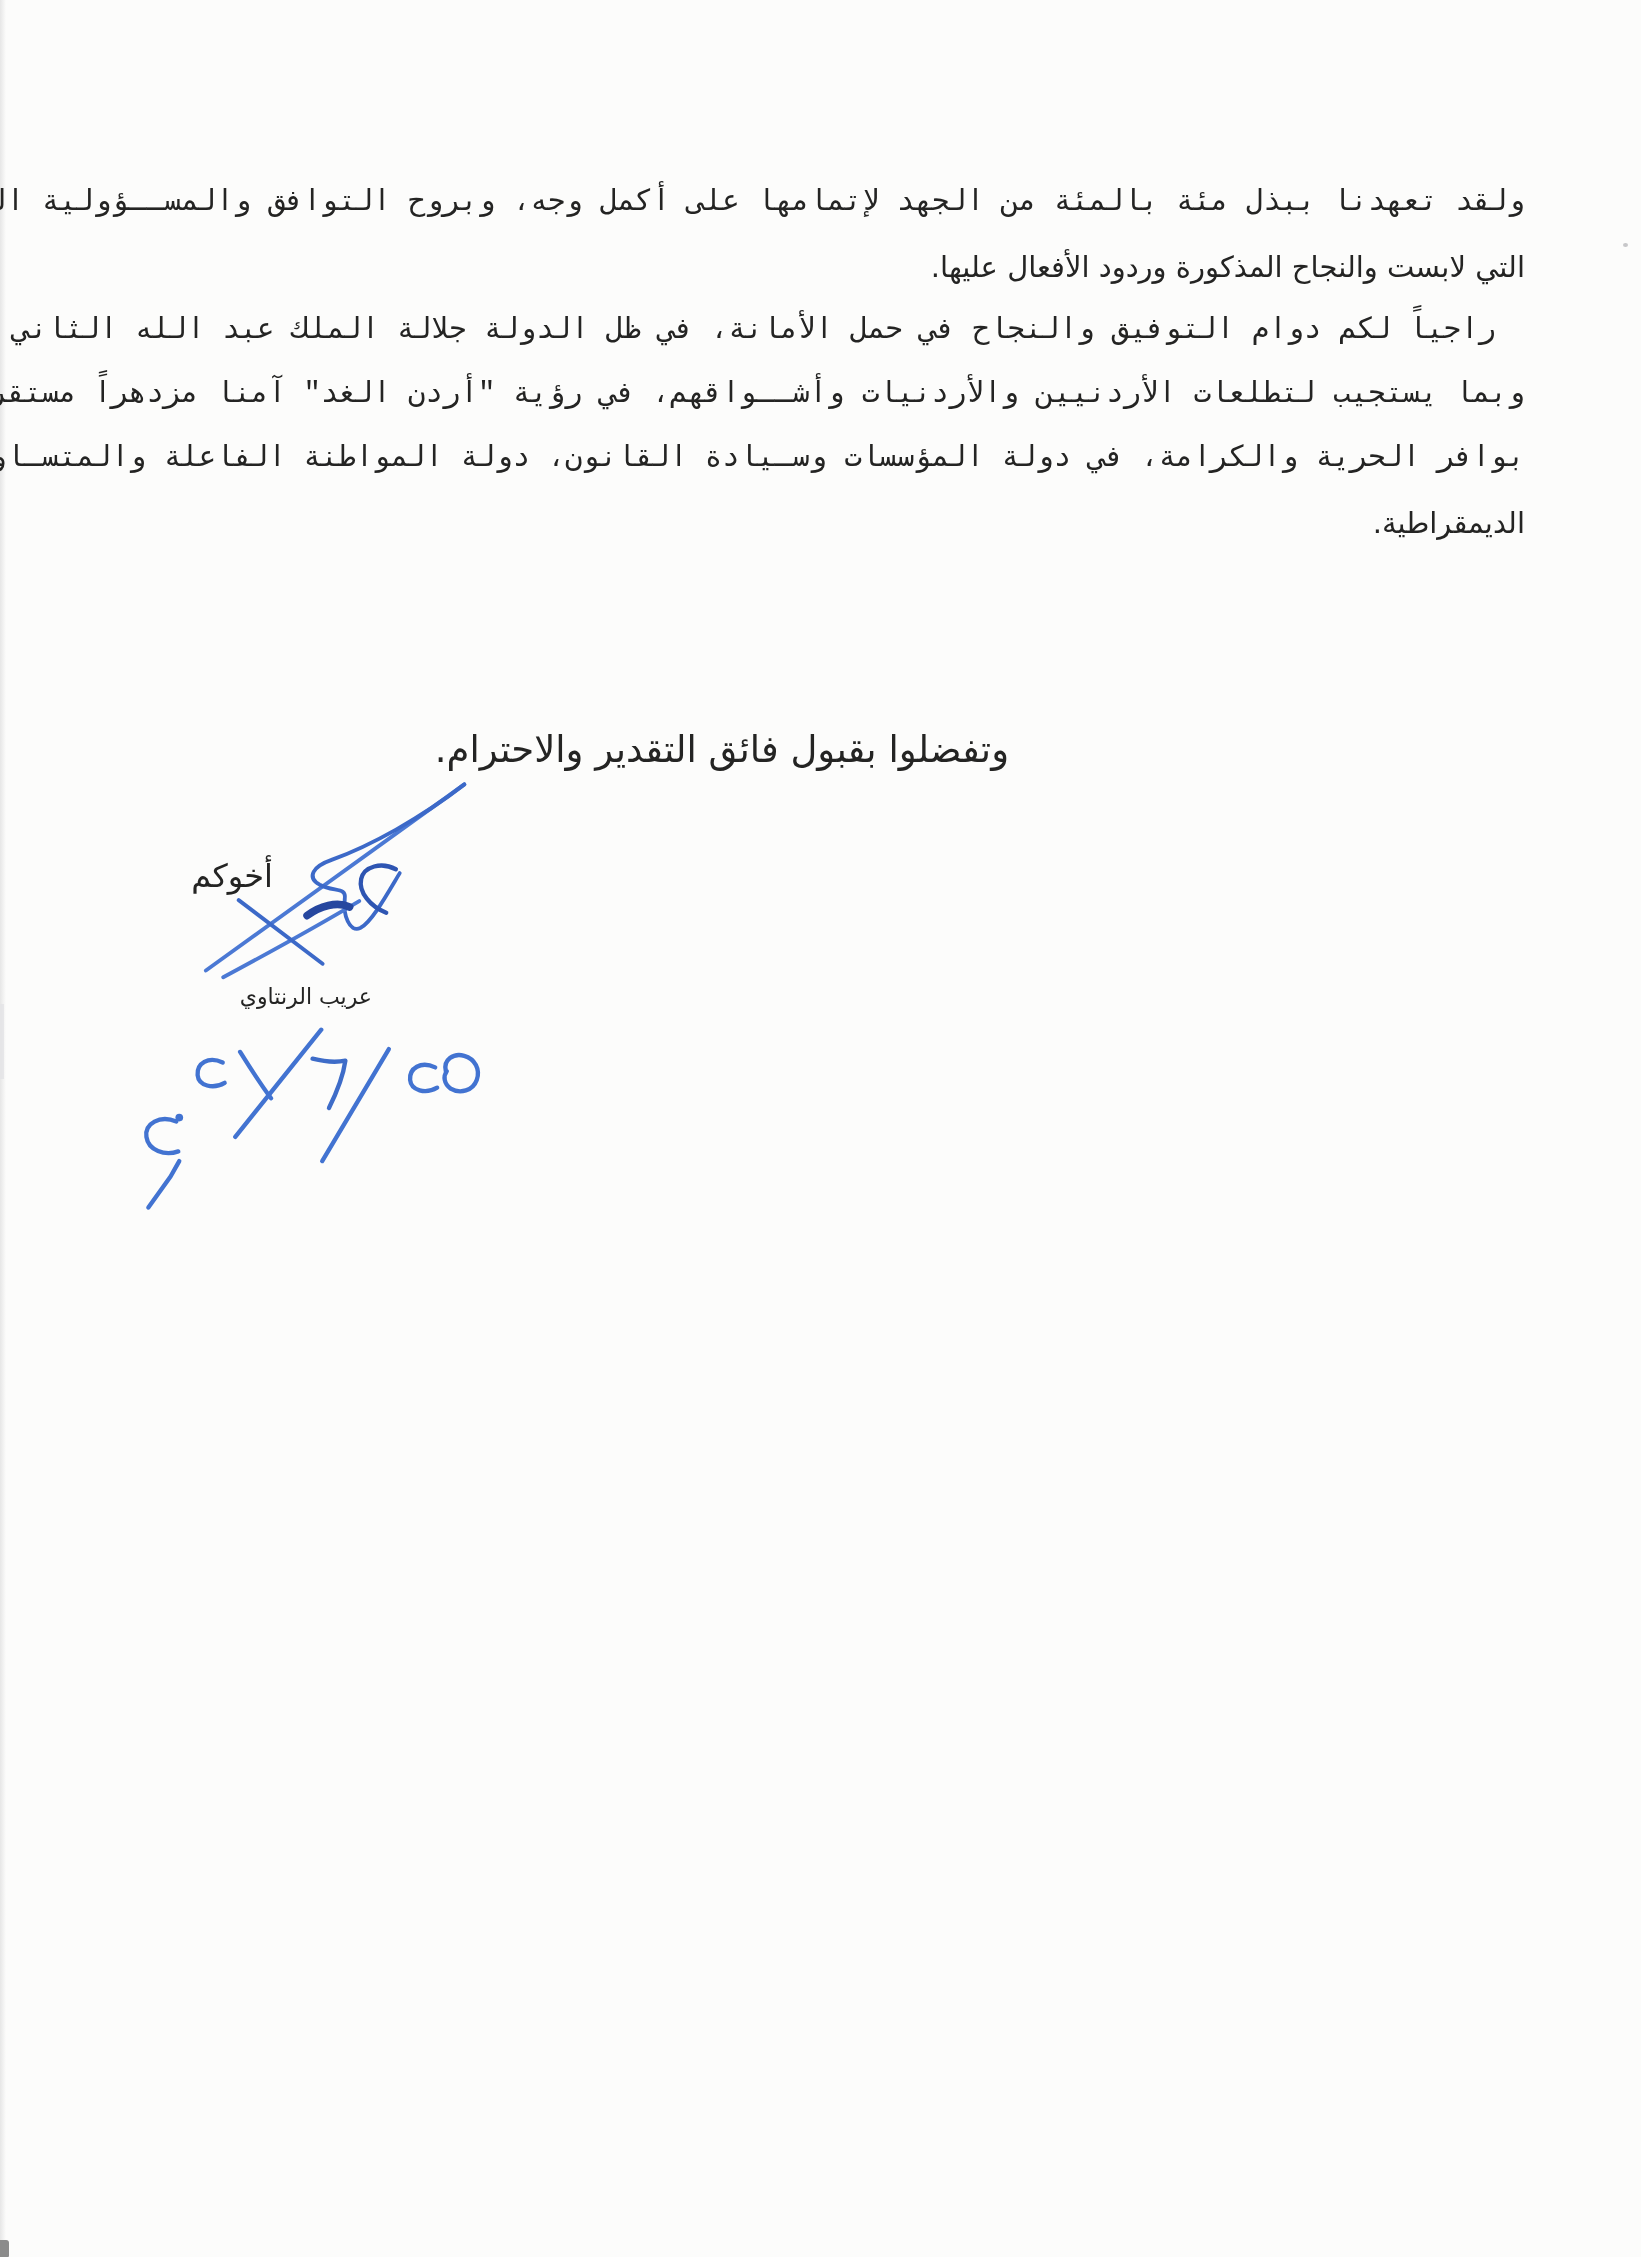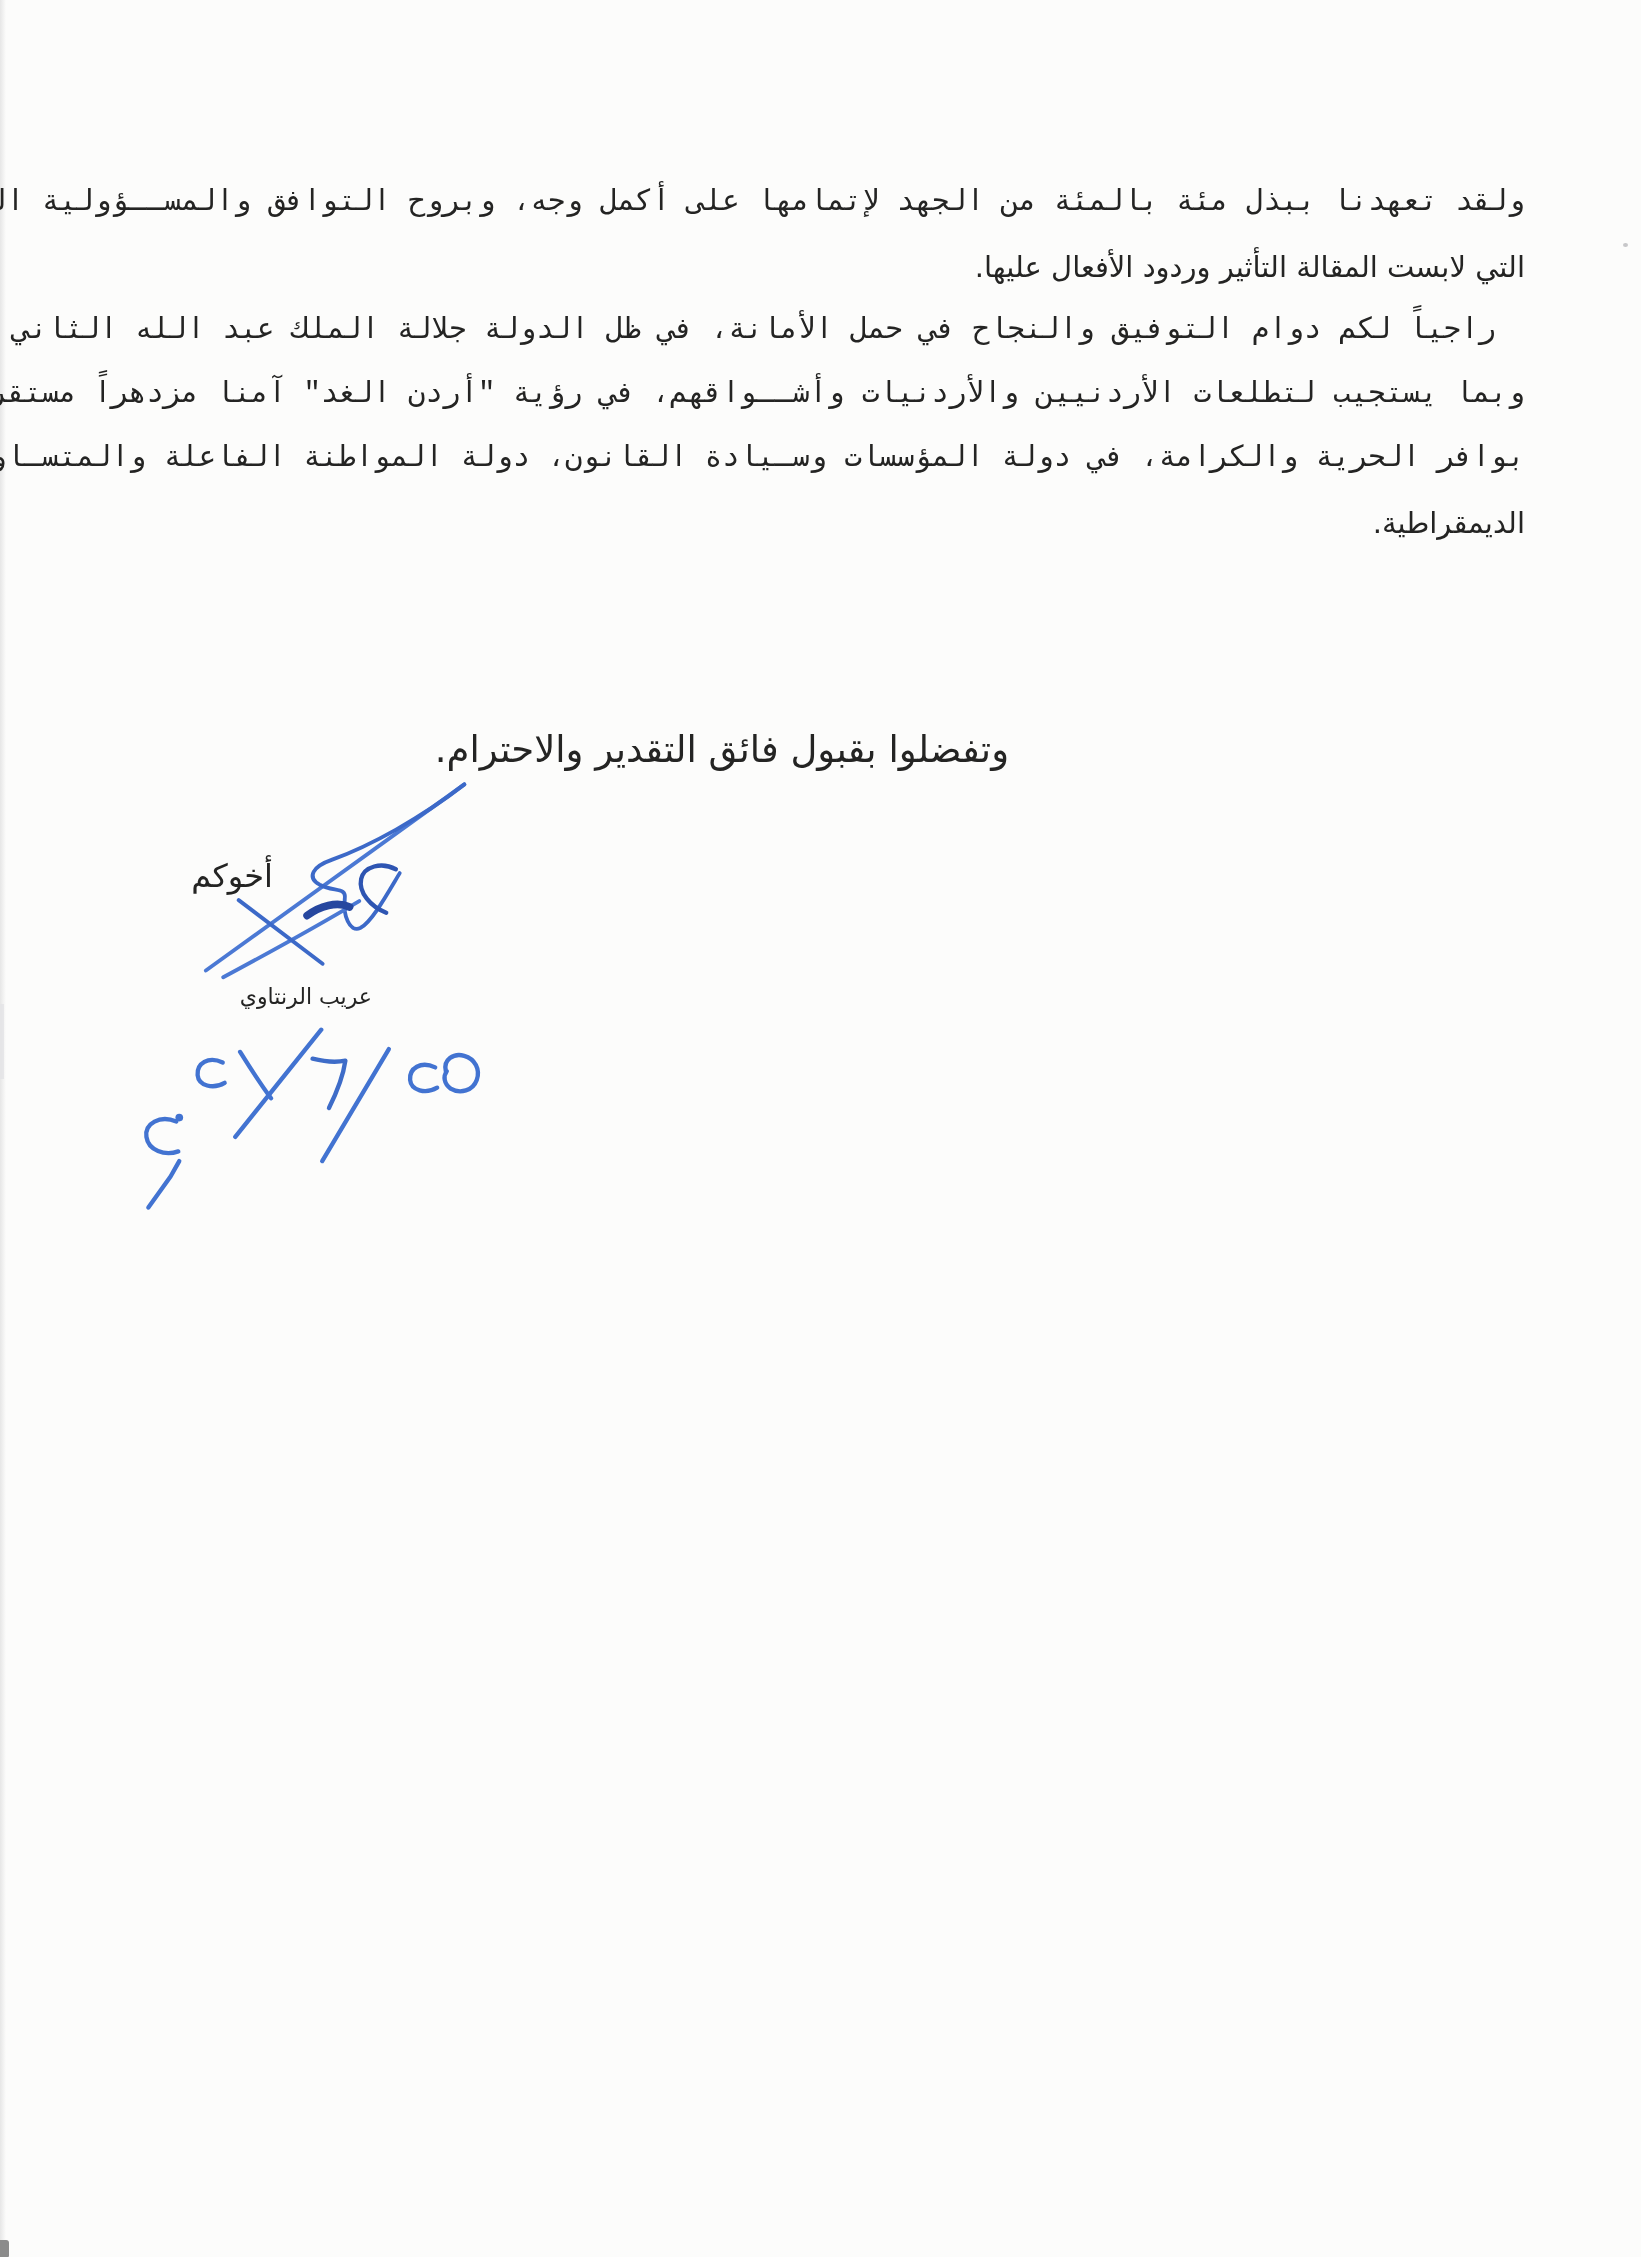--- a/index.html
+++ b/index.html
@@ -122,21 +122,21 @@
 
 <div class="page">
 
   <div class="edge-left"></div>
   <div class="edge-smudge"></div>
   <div class="corner-mark"></div>
   <div class="speck"></div>
 
   <div class="body-text">
     <div class="line just">ولقد تعهدنا ببذل مئة بالمئة من الجهد لإتمامها على أكمل وجه، وبروح التوافق والمســؤولية الوطنية، وأنني</div>
-    <div class="line last">التي لابست المقالة التأثير وردود الأفعال عليها.</div>
+    <div class="line last">التي لابست والنجاح المذكورة وردود الأفعال عليها.</div>
     <div class="line just indent">راجياً لكم دوام التوفيق والنجاح في حمل الأمانة، في ظل الدولة جلالة الملك عبد الله الثاني بن الحسين</div>
     <div class="line just">وبما يستجيب لتطلعات الأردنيين والأردنيات وأشــواقهم، في رؤية "أردن الغد" آمنا مزدهراً مستقراً ينعمون فيه</div>
     <div class="line just">بوافر الحرية والكرامة، في دولة المؤسسات وسـيادة القانون، دولة المواطنة الفاعلة والمتسـاوية، الدولة المدنية</div>
     <div class="line last pulled">الديمقراطية.</div>
   </div>
 
   <div class="closing">وتفضلوا بقبول فائق التقدير والاحترام.</div>
 
   <div class="signoff">أخوكم</div>
 

